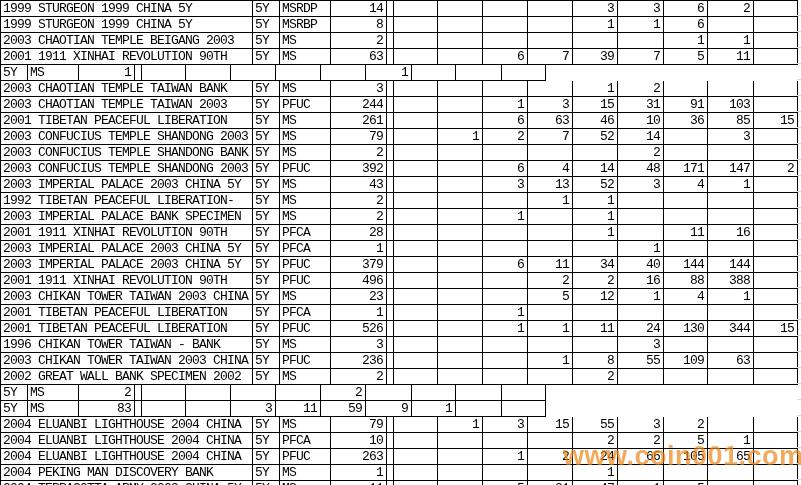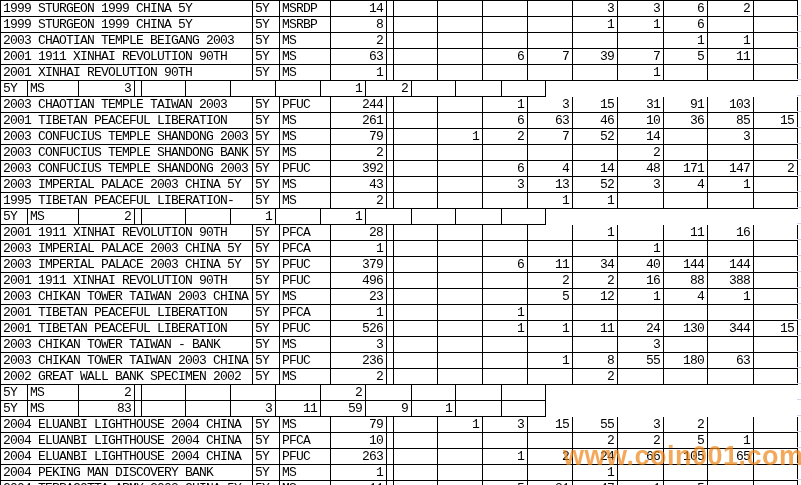--- a/index.html
+++ b/index.html
@@ -80,36 +80,36 @@
         <div class="cell num" style="width: 45px;"></div>
         <div class="cell num" style="width: 45px;">6</div>
         <div class="cell num" style="width: 45px;">7</div>
         <div class="cell num" style="width: 45px;">39</div>
         <div class="cell num" style="width: 46px;">7</div>
         <div class="cell num" style="width: 44px;">5</div>
         <div class="cell num" style="width: 46px;">11</div>
         <div class="cell num" style="width: 44px;"></div>
       </div>
       <div class="row">
-        <div class="cell txt" style="width: 252px;">2001 XINHAI REVOLUTION 90TH</div>
         <div class="cell txt" style="width: 27px;">5Y</div>
         <div class="cell txt" style="width: 51px;">MS</div>
         <div class="cell num" style="width: 56px;">1</div>
         <div class="cell num" style="width: 7px;"></div>
         <div class="cell num" style="width: 44px;"></div>
         <div class="cell num" style="width: 45px;"></div>
         <div class="cell num" style="width: 45px;"></div>
         <div class="cell num" style="width: 45px;"></div>
         <div class="cell num" style="width: 45px;"></div>
         <div class="cell num" style="width: 46px;">1</div>
         <div class="cell num" style="width: 44px;"></div>
         <div class="cell num" style="width: 46px;"></div>
         <div class="cell num" style="width: 44px;"></div>
       </div>
       <div class="row">
+        <div class="cell txt" style="width: 252px;">2003 CHAOTIAN TEMPLE TAIWAN BANK</div>
         <div class="cell txt" style="width: 27px;">5Y</div>
         <div class="cell txt" style="width: 51px;">MS</div>
         <div class="cell num" style="width: 56px;">3</div>
         <div class="cell num" style="width: 7px;"></div>
         <div class="cell num" style="width: 44px;"></div>
         <div class="cell num" style="width: 45px;"></div>
         <div class="cell num" style="width: 45px;"></div>
         <div class="cell num" style="width: 45px;"></div>
         <div class="cell num" style="width: 45px;">1</div>
         <div class="cell num" style="width: 46px;">2</div>
@@ -207,36 +207,37 @@
         <div class="cell num" style="width: 45px;"></div>
         <div class="cell num" style="width: 45px;">3</div>
         <div class="cell num" style="width: 45px;">13</div>
         <div class="cell num" style="width: 45px;">52</div>
         <div class="cell num" style="width: 46px;">3</div>
         <div class="cell num" style="width: 44px;">4</div>
         <div class="cell num" style="width: 46px;">1</div>
         <div class="cell num" style="width: 44px;"></div>
       </div>
       <div class="row">
-        <div class="cell txt" style="width: 252px;">1995 TIBETAN PEACEFUL LIBERATION-</div>
+        <div class="cell txt" style="width: 252px;">1992 TIBETAN PEACEFUL LIBERATION-</div>
         <div class="cell txt" style="width: 27px;">5Y</div>
         <div class="cell txt" style="width: 51px;">MS</div>
         <div class="cell num" style="width: 56px;">2</div>
         <div class="cell num" style="width: 7px;"></div>
         <div class="cell num" style="width: 44px;"></div>
         <div class="cell num" style="width: 45px;"></div>
         <div class="cell num" style="width: 45px;"></div>
         <div class="cell num" style="width: 45px;">1</div>
         <div class="cell num" style="width: 45px;">1</div>
         <div class="cell num" style="width: 46px;"></div>
         <div class="cell num" style="width: 44px;"></div>
         <div class="cell num" style="width: 46px;"></div>
         <div class="cell num" style="width: 44px;"></div>
       </div>
       <div class="row">
+        <div class="cell txt" style="width: 252px;">2003 IMPERIAL PALACE BANK SPECIMEN</div>
         <div class="cell txt" style="width: 27px;">5Y</div>
         <div class="cell txt" style="width: 51px;">MS</div>
         <div class="cell num" style="width: 56px;">2</div>
         <div class="cell num" style="width: 7px;"></div>
         <div class="cell num" style="width: 44px;"></div>
         <div class="cell num" style="width: 45px;"></div>
         <div class="cell num" style="width: 45px;">1</div>
         <div class="cell num" style="width: 45px;"></div>
         <div class="cell num" style="width: 45px;">1</div>
         <div class="cell num" style="width: 46px;"></div>
@@ -350,21 +351,21 @@
         <div class="cell num" style="width: 45px;"></div>
         <div class="cell num" style="width: 45px;">1</div>
         <div class="cell num" style="width: 45px;">1</div>
         <div class="cell num" style="width: 45px;">11</div>
         <div class="cell num" style="width: 46px;">24</div>
         <div class="cell num" style="width: 44px;">130</div>
         <div class="cell num" style="width: 46px;">344</div>
         <div class="cell num" style="width: 44px;">15</div>
       </div>
       <div class="row">
-        <div class="cell txt" style="width: 252px;">2003 CHIKAN TOWER TAIWAN - BANK</div>
+        <div class="cell txt" style="width: 252px;">1996 CHIKAN TOWER TAIWAN - BANK</div>
         <div class="cell txt" style="width: 27px;">5Y</div>
         <div class="cell txt" style="width: 51px;">MS</div>
         <div class="cell num" style="width: 56px;">3</div>
         <div class="cell num" style="width: 7px;"></div>
         <div class="cell num" style="width: 44px;"></div>
         <div class="cell num" style="width: 45px;"></div>
         <div class="cell num" style="width: 45px;"></div>
         <div class="cell num" style="width: 45px;"></div>
         <div class="cell num" style="width: 45px;"></div>
         <div class="cell num" style="width: 46px;">3</div>
@@ -377,21 +378,21 @@
         <div class="cell txt" style="width: 27px;">5Y</div>
         <div class="cell txt" style="width: 51px;">PFUC</div>
         <div class="cell num" style="width: 56px;">236</div>
         <div class="cell num" style="width: 7px;"></div>
         <div class="cell num" style="width: 44px;"></div>
         <div class="cell num" style="width: 45px;"></div>
         <div class="cell num" style="width: 45px;"></div>
         <div class="cell num" style="width: 45px;">1</div>
         <div class="cell num" style="width: 45px;">8</div>
         <div class="cell num" style="width: 46px;">55</div>
-        <div class="cell num" style="width: 44px;">180</div>
+        <div class="cell num" style="width: 44px;">109</div>
         <div class="cell num" style="width: 46px;">63</div>
         <div class="cell num" style="width: 44px;"></div>
       </div>
       <div class="row">
         <div class="cell txt" style="width: 252px;">2002 GREAT WALL BANK SPECIMEN 2002</div>
         <div class="cell txt" style="width: 27px;">5Y</div>
         <div class="cell txt" style="width: 51px;">MS</div>
         <div class="cell num" style="width: 56px;">2</div>
         <div class="cell num" style="width: 7px;"></div>
         <div class="cell num" style="width: 44px;"></div>

